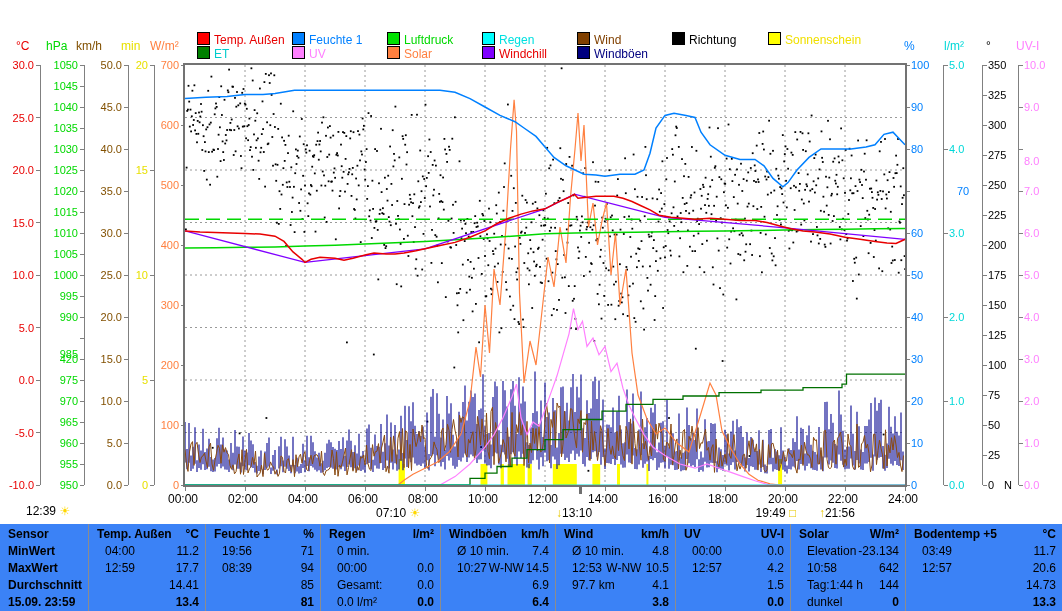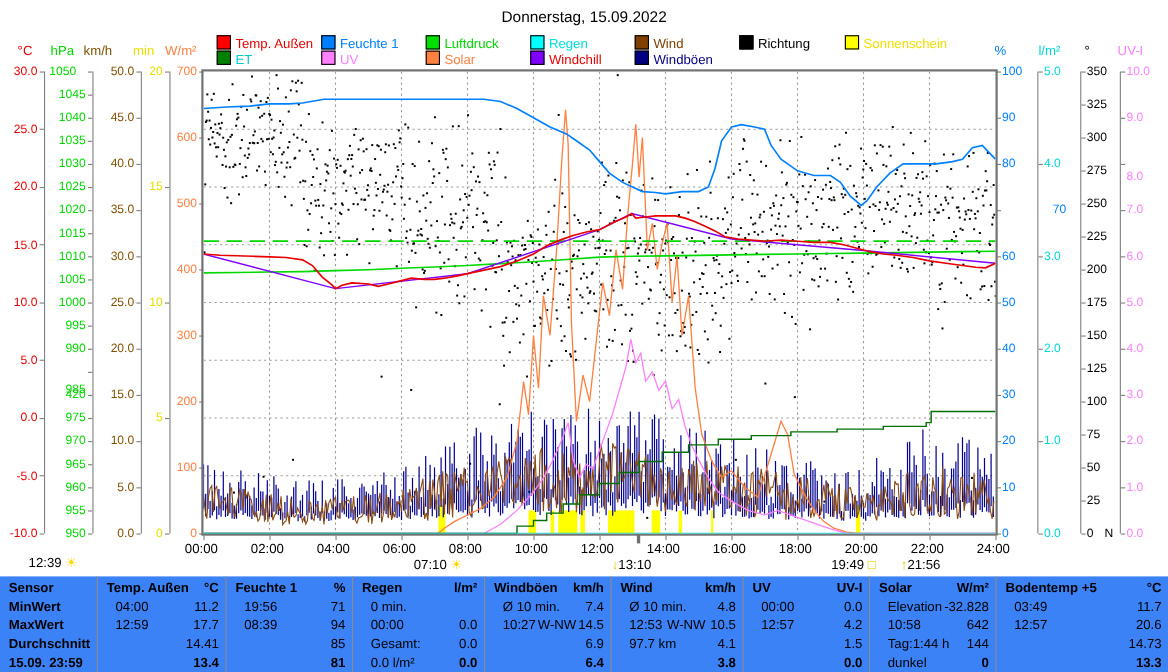--- a/index.html
+++ b/index.html
@@ -21,21 +21,20 @@
   .col{box-sizing:border-box;padding:2px 6px 0 8px;}
   .col + .col{border-left:1px solid #8c8c8c;}
   .trow{display:flex;justify-content:space-between;height:17px;line-height:17px;white-space:nowrap;}
   .b{font-weight:bold;}
   .sun{color:#ffd700;} .yel{color:#e8c800;}
 </style>
 </head>
 <body>
 
 <div class="screen">
-  <div class="title">Donnerstag, 15.09.2022</div>
   <div id="legend">
       <div class="legend-item" style="left: 197px; top: 32px; color: rgb(232, 0, 0);"><div class="legend-box" style="background: rgb(255, 0, 0);"></div><span>Temp. Außen</span></div>
       <div class="legend-item" style="left: 292px; top: 32px; color: rgb(0, 128, 255);"><div class="legend-box" style="background: rgb(0, 128, 255);"></div><span>Feuchte 1</span></div>
       <div class="legend-item" style="left: 387px; top: 32px; color: rgb(0, 216, 0);"><div class="legend-box" style="background: rgb(0, 224, 0);"></div><span>Luftdruck</span></div>
       <div class="legend-item" style="left: 482px; top: 32px; color: rgb(0, 224, 224);"><div class="legend-box" style="background: rgb(0, 255, 255);"></div><span>Regen</span></div>
       <div class="legend-item" style="left: 577px; top: 32px; color: rgb(128, 64, 0);"><div class="legend-box" style="background: rgb(128, 64, 0);"></div><span>Wind</span></div>
       <div class="legend-item" style="left: 672px; top: 32px; color: rgb(0, 0, 0);"><div class="legend-box" style="background: rgb(0, 0, 0);"></div><span>Richtung</span></div>
       <div class="legend-item" style="left: 768px; top: 32px; color: rgb(240, 224, 0);"><div class="legend-box" style="background: rgb(255, 255, 0);"></div><span>Sonnenschein</span></div>
       <div class="legend-item" style="left: 197px; top: 46px; color: rgb(0, 204, 204);"><div class="legend-box" style="background: rgb(0, 128, 0);"></div><span>ET</span></div>
       <div class="legend-item" style="left: 292px; top: 46px; color: rgb(255, 128, 255);"><div class="legend-box" style="background: rgb(255, 128, 255);"></div><span>UV</span></div>
@@ -69,21 +68,21 @@
       <div class="tick" style="left: 36px; top: 327px;"></div>
       <div class="tick-label" style="left: -8px; top: 321.5px; width: 42px; text-align: right; color: rgb(232, 0, 0);">5.0</div>
       <div class="tick" style="left: 36px; top: 379.5px;"></div>
       <div class="tick-label" style="left: -8px; top: 374px; width: 42px; text-align: right; color: rgb(232, 0, 0);">0.0</div>
       <div class="tick" style="left: 36px; top: 432px;"></div>
       <div class="tick-label" style="left: -8px; top: 426.5px; width: 42px; text-align: right; color: rgb(232, 0, 0);">-5.0</div>
       <div class="tick" style="left: 36px; top: 484.5px;"></div>
       <div class="tick-label" style="left: -8px; top: 479px; width: 42px; text-align: right; color: rgb(232, 0, 0);">-10.0</div>
       <div class="ax-line" style="left: 84px; top: 65px; height: 420px;"></div>
       <div class="tick" style="left: 80px; top: 64.5px;"></div>
-      <div class="tick-label" style="left: 36px; top: 59px; width: 42px; text-align: center; color: rgb(0, 216, 0);">1050</div>
+      <div class="tick-label" style="left: 36px; top: 59px; width: 42px; text-align: right; color: rgb(0, 216, 0);">1050</div>
       <div class="tick" style="left: 80px; top: 85.5px;"></div>
       <div class="tick-label" style="left: 36px; top: 80px; width: 42px; text-align: right; color: rgb(0, 216, 0);">1045</div>
       <div class="tick" style="left: 80px; top: 106.5px;"></div>
       <div class="tick-label" style="left: 36px; top: 101px; width: 42px; text-align: right; color: rgb(0, 216, 0);">1040</div>
       <div class="tick" style="left: 80px; top: 127.5px;"></div>
       <div class="tick-label" style="left: 36px; top: 122px; width: 42px; text-align: right; color: rgb(0, 216, 0);">1035</div>
       <div class="tick" style="left: 80px; top: 148.5px;"></div>
       <div class="tick-label" style="left: 36px; top: 143px; width: 42px; text-align: right; color: rgb(0, 216, 0);">1030</div>
       <div class="tick" style="left: 80px; top: 169.5px;"></div>
       <div class="tick-label" style="left: 36px; top: 164px; width: 42px; text-align: right; color: rgb(0, 216, 0);">1025</div>
@@ -1983,21 +1982,21 @@
           <span class="b">0.0</span>
         </div>
       </div>
       <div class="col" style="width: 115px;">
         <div class="trow b">
           <span>Solar</span>
           <span>W/m²</span>
         </div>
         <div class="trow">
           <span style="padding-left: 8px;">Elevation</span>
-          <span>-32.828</span>
+          <span>-23.134</span>
         </div>
         <div class="trow">
           <span style="padding-left: 8px;">10:58</span>
           <span>642</span>
         </div>
         <div class="trow">
           <span style="padding-left: 8px;">Tag:1:44 h</span>
           <span>144</span>
         </div>
         <div class="trow">

